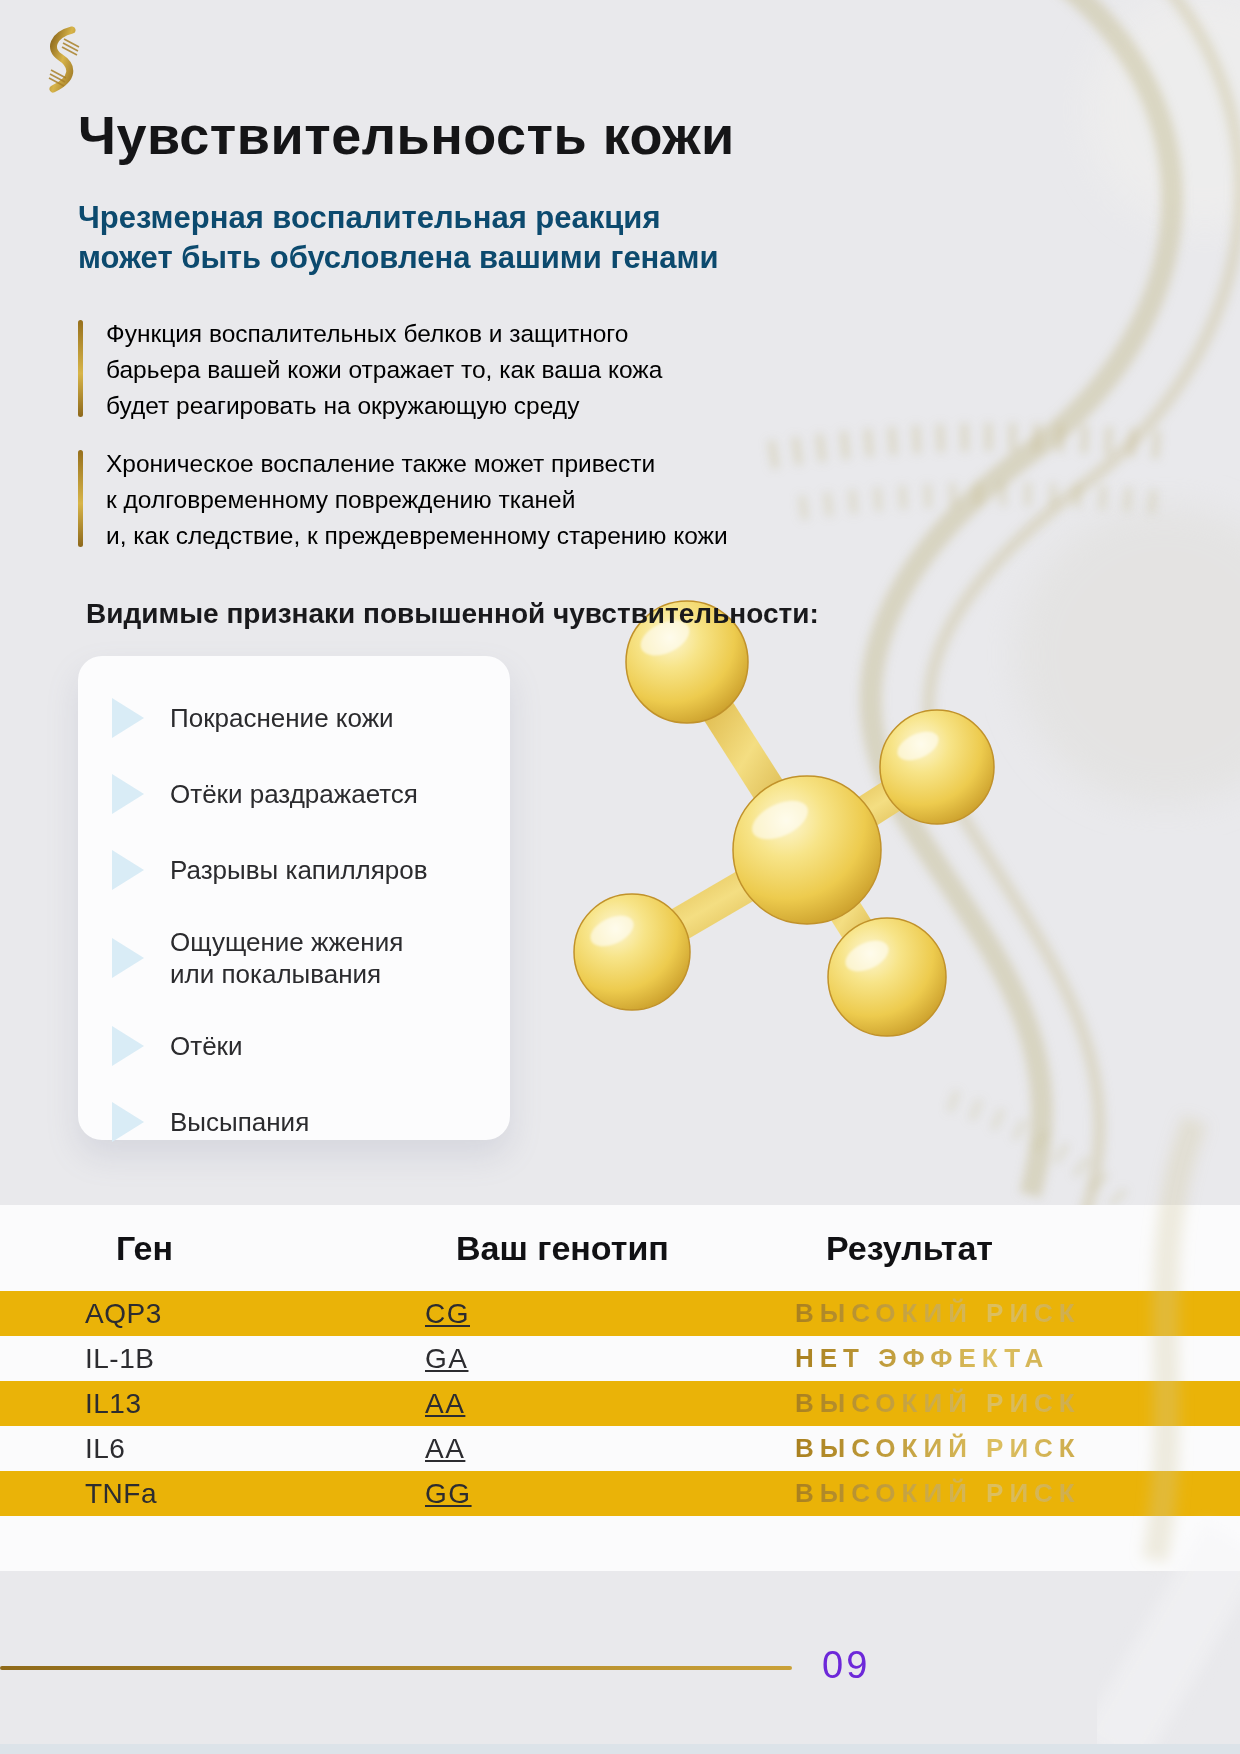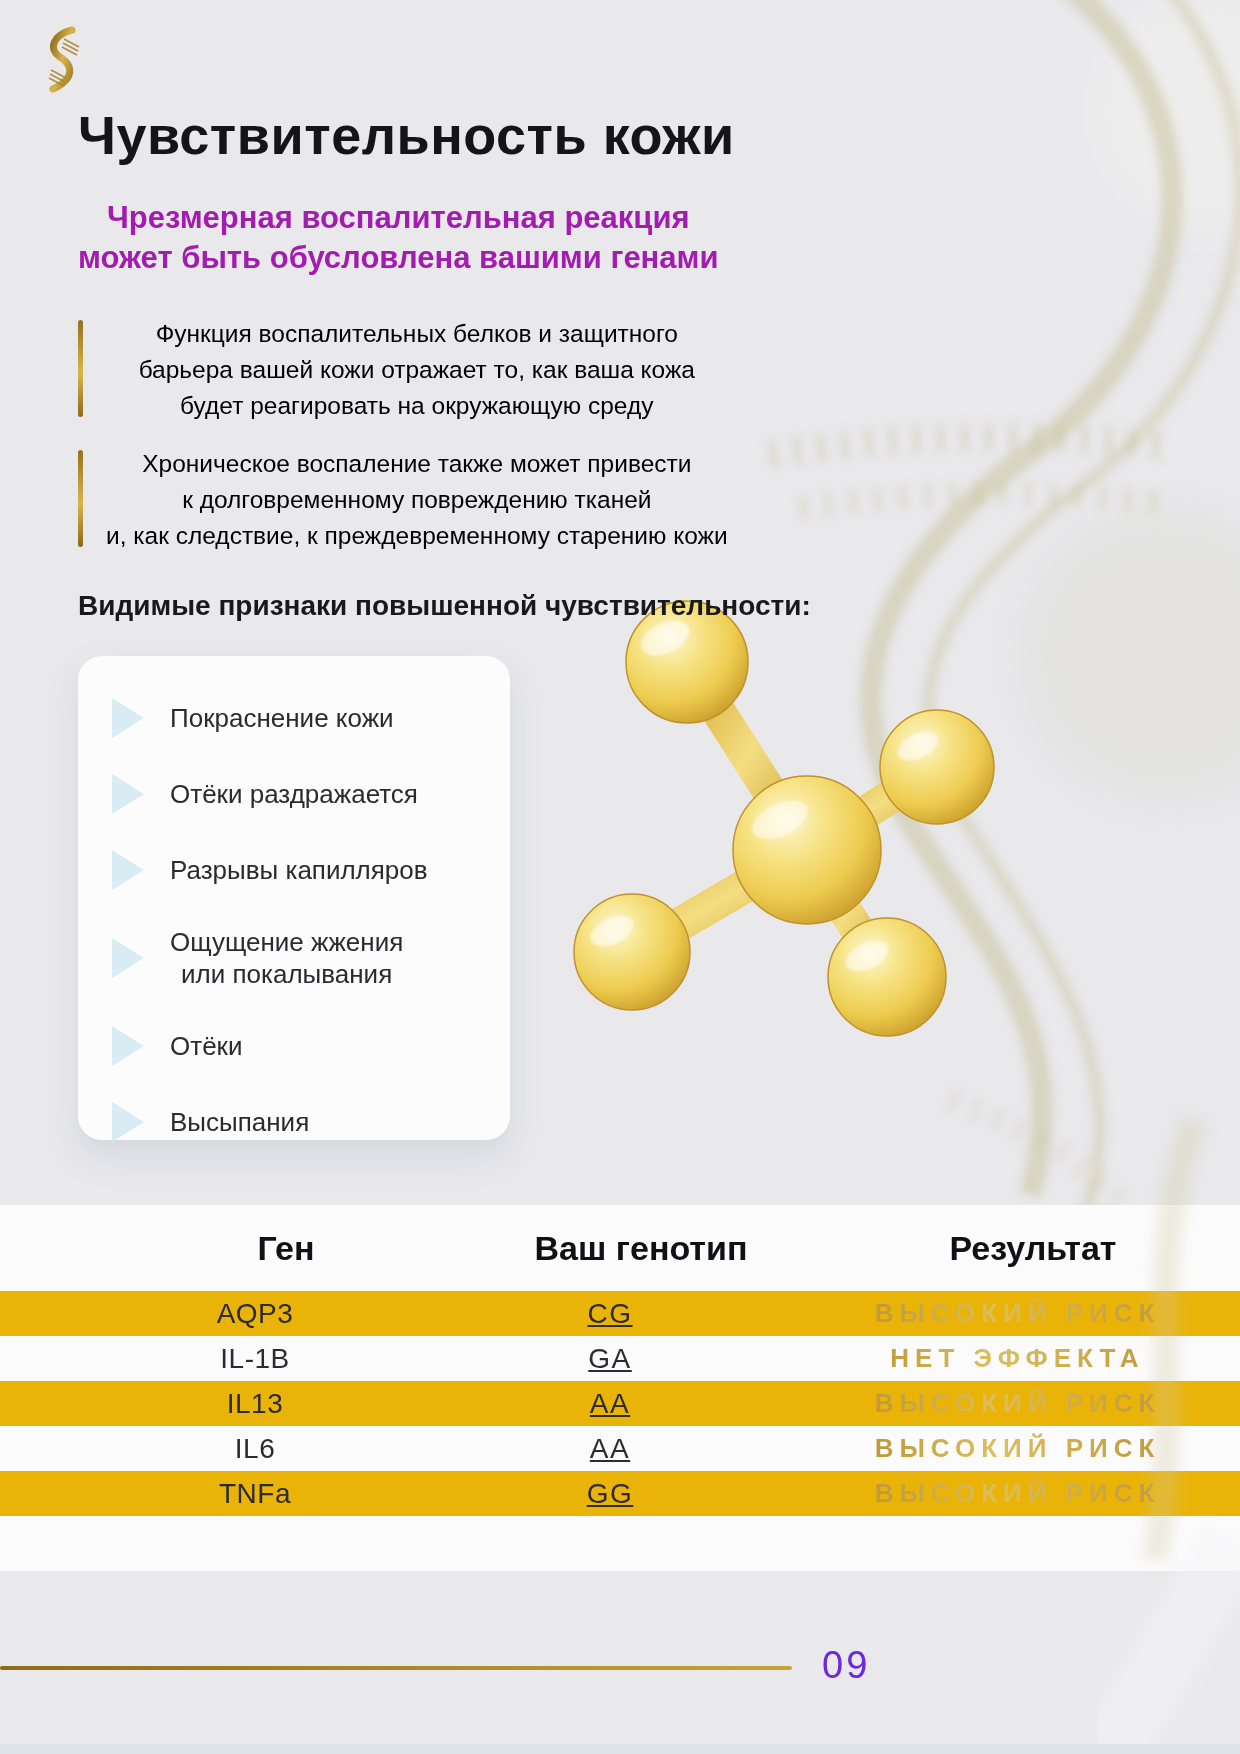--- a/index.html
+++ b/index.html
@@ -1,47 +1,47 @@
 <!DOCTYPE html>
 <html><head>
 <meta charset="utf-8">
 <style>
   html,body { margin:0; padding:0; background:#cfcfd4; }
   .page {
     position:relative; width:1240px; height:1754px; margin:0 auto;
     background:#e9e9ec; overflow:hidden;
-    font-family:"Liberation Sans", sans-serif; color:#222;text-align:center;
+    font-family:"Liberation Sans", sans-serif; color:#222;
   }
   svg.bg-art, svg.overlay-art { position:absolute; pointer-events:none; }
   .bg-art { left:0; top:0; z-index:0; }
   .overlay-art { left:0; top:0; z-index:3; }
 
   .logo { position:absolute; left:40px; top:26px; width:46px; height:72px; z-index:2; }
 
   .title {
     position:absolute; left:78px; top:104px; margin:0; z-index:2;
     font-size:54px; font-weight:800; letter-spacing:.5px; color:#151517;
   }
   .subtitle {
     position:absolute; left:78px; top:198px; margin:0; z-index:2;
-    font-size:31px; font-weight:700; color:#a21caf; line-height:40px; white-space:pre-line;
+    font-size:31px; font-weight:700; color:#0c4a6e; line-height:40px; white-space:pre-line;
   }
 
   .intro { position:absolute; left:78px; top:316px; z-index:2; display:flex; flex-direction:column; gap:22px; }
   .callout {
     margin:0; position:relative; padding-left:28px;
     font-size:24.5px; line-height:36px; color:#000000; white-space:pre-line;
   }
   .callout::before {
     content:""; position:absolute; left:0; top:4px; bottom:7px; width:5px; border-radius:3px;
     background:linear-gradient(180deg,#96701d,#d8b549 55%,#8d681b);
   }
 
   .signs-heading {
-    position:absolute; left:78px; top:590px; margin:0; z-index:2;
+    position:absolute; left:78px; top:590px; margin:8px; z-index:2;
     font-size:28px; font-weight:800; color:#19191c;
   }
 
   .signs-card {
     position:absolute; left:78px; top:656px; width:432px; height:484px; z-index:2;
     background:#fcfcfd; border-radius:24px; box-sizing:border-box;
     padding:42px 26px 26px 34px; display:flex; flex-direction:column;
     box-shadow:0 16px 32px rgba(125,135,158,.18);
   }
   .sign-item { display:flex; align-items:center; gap:26px; margin-bottom:36px; }

